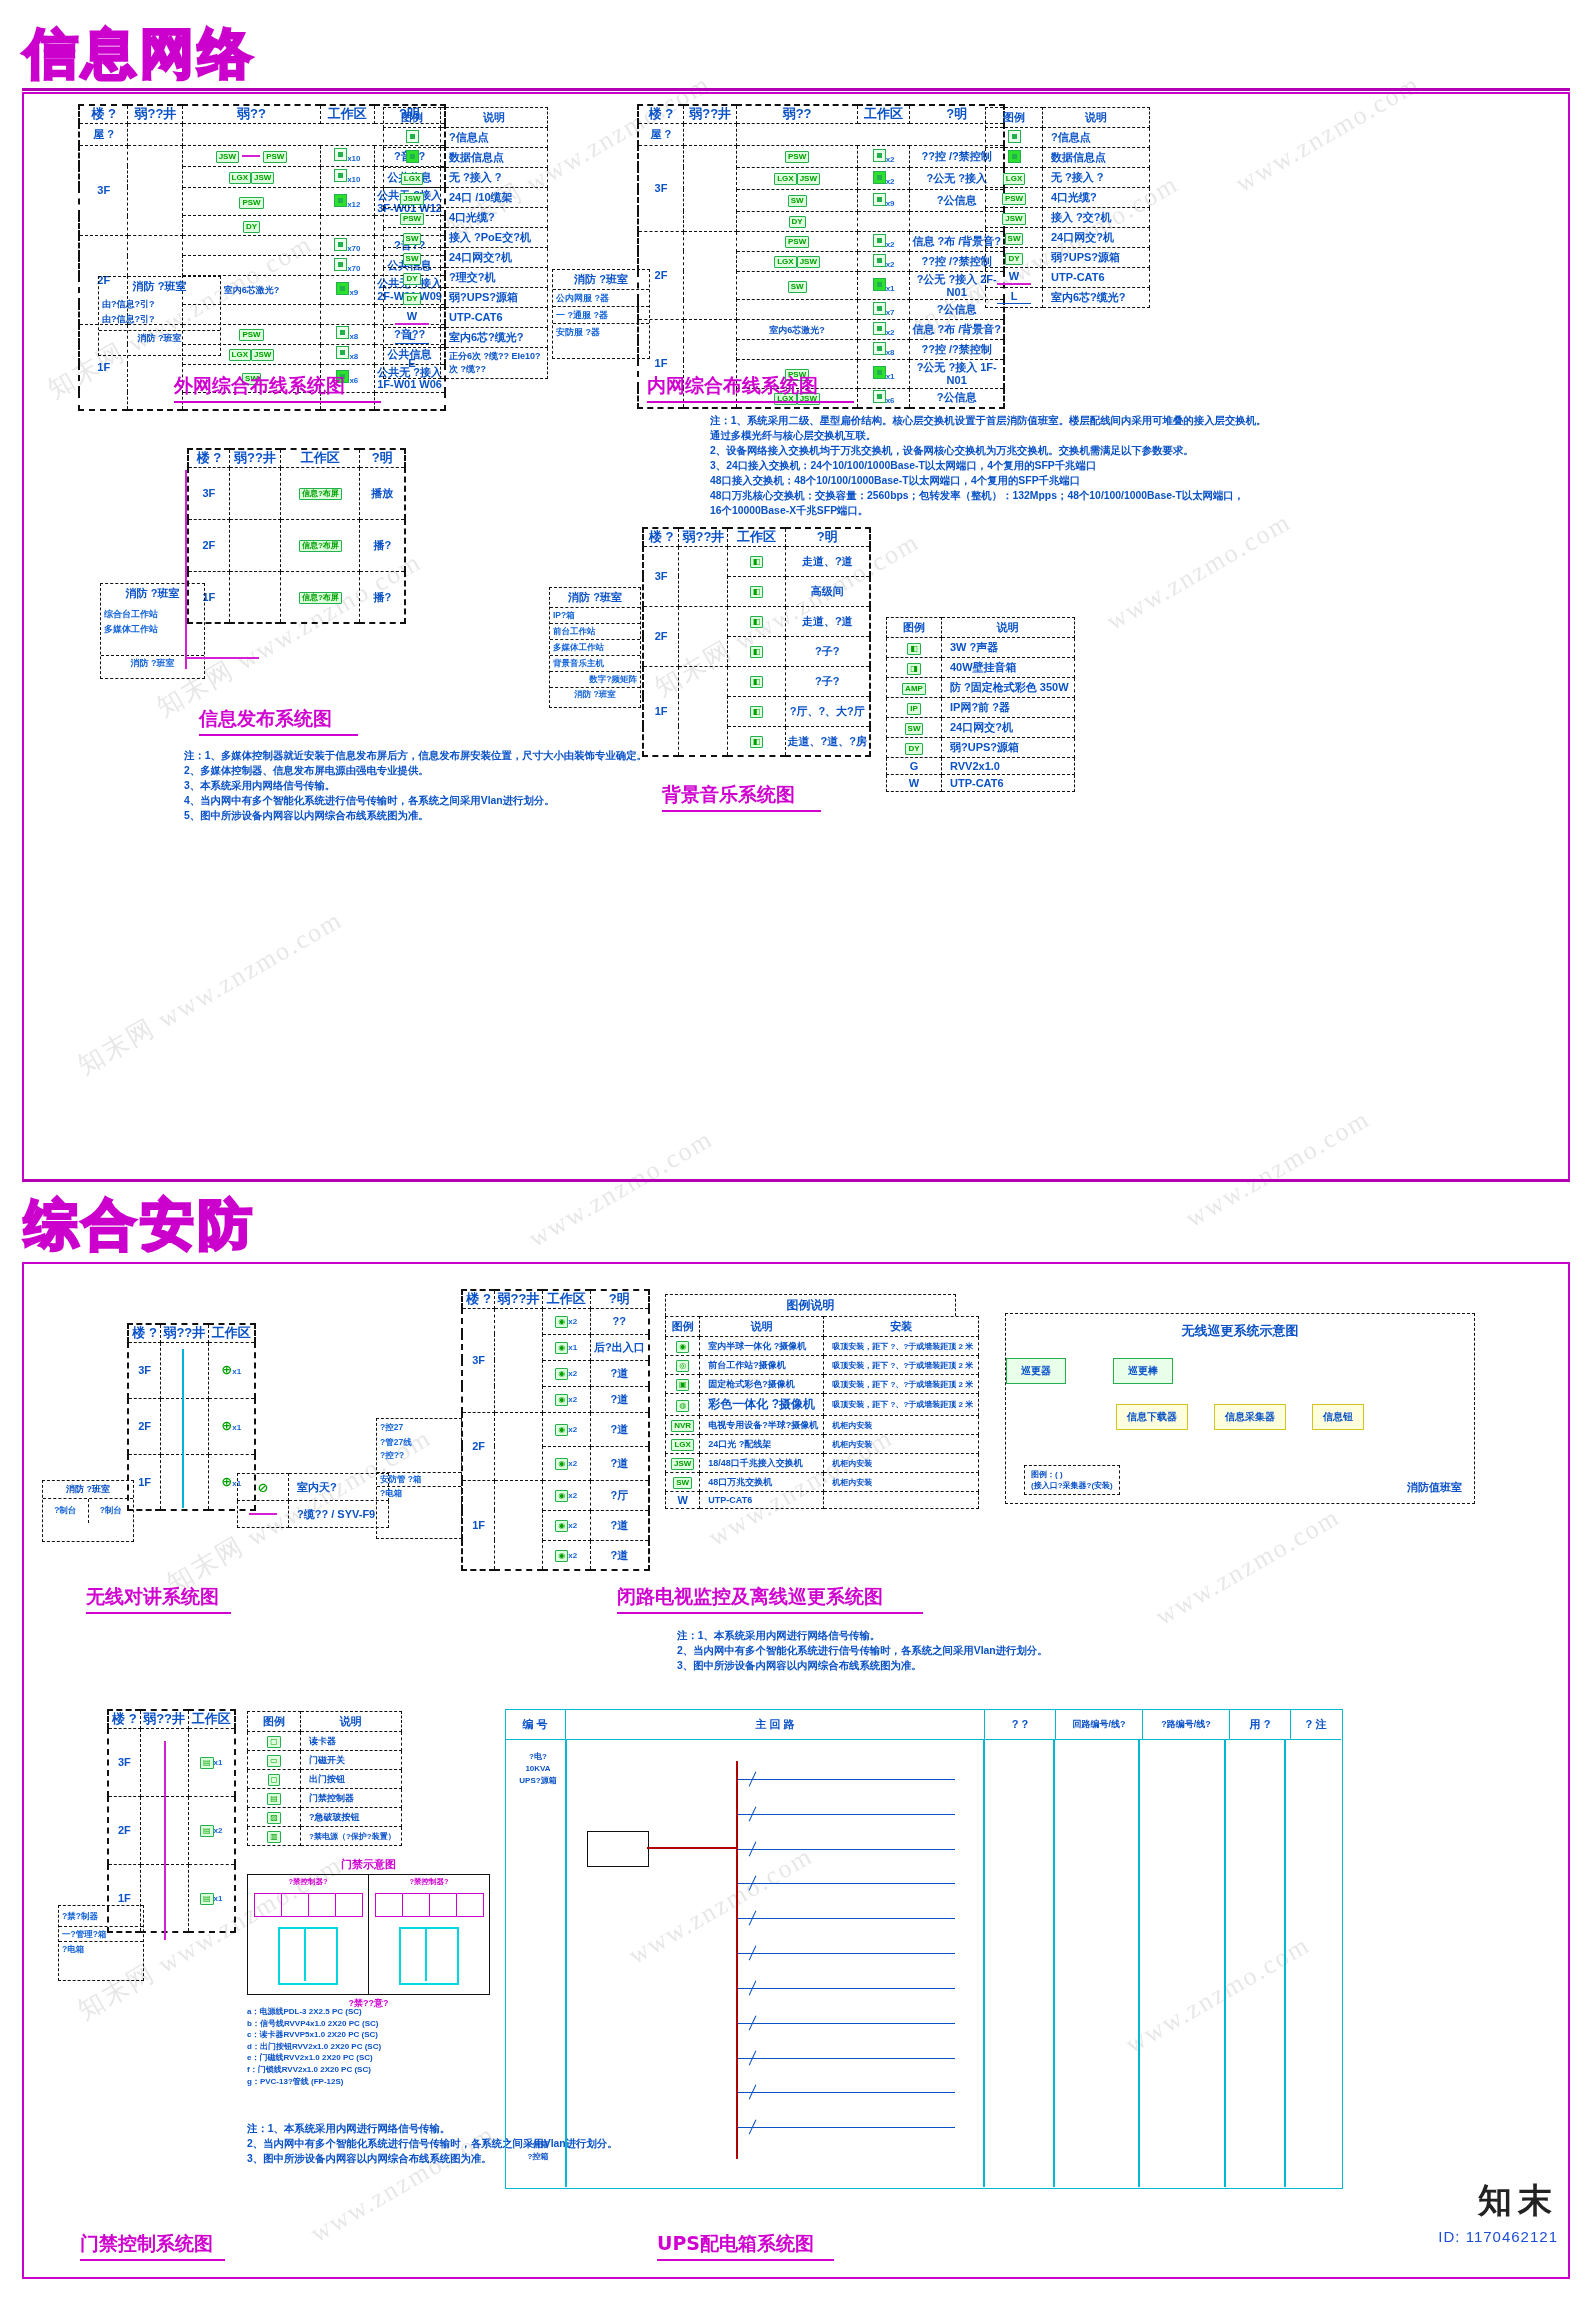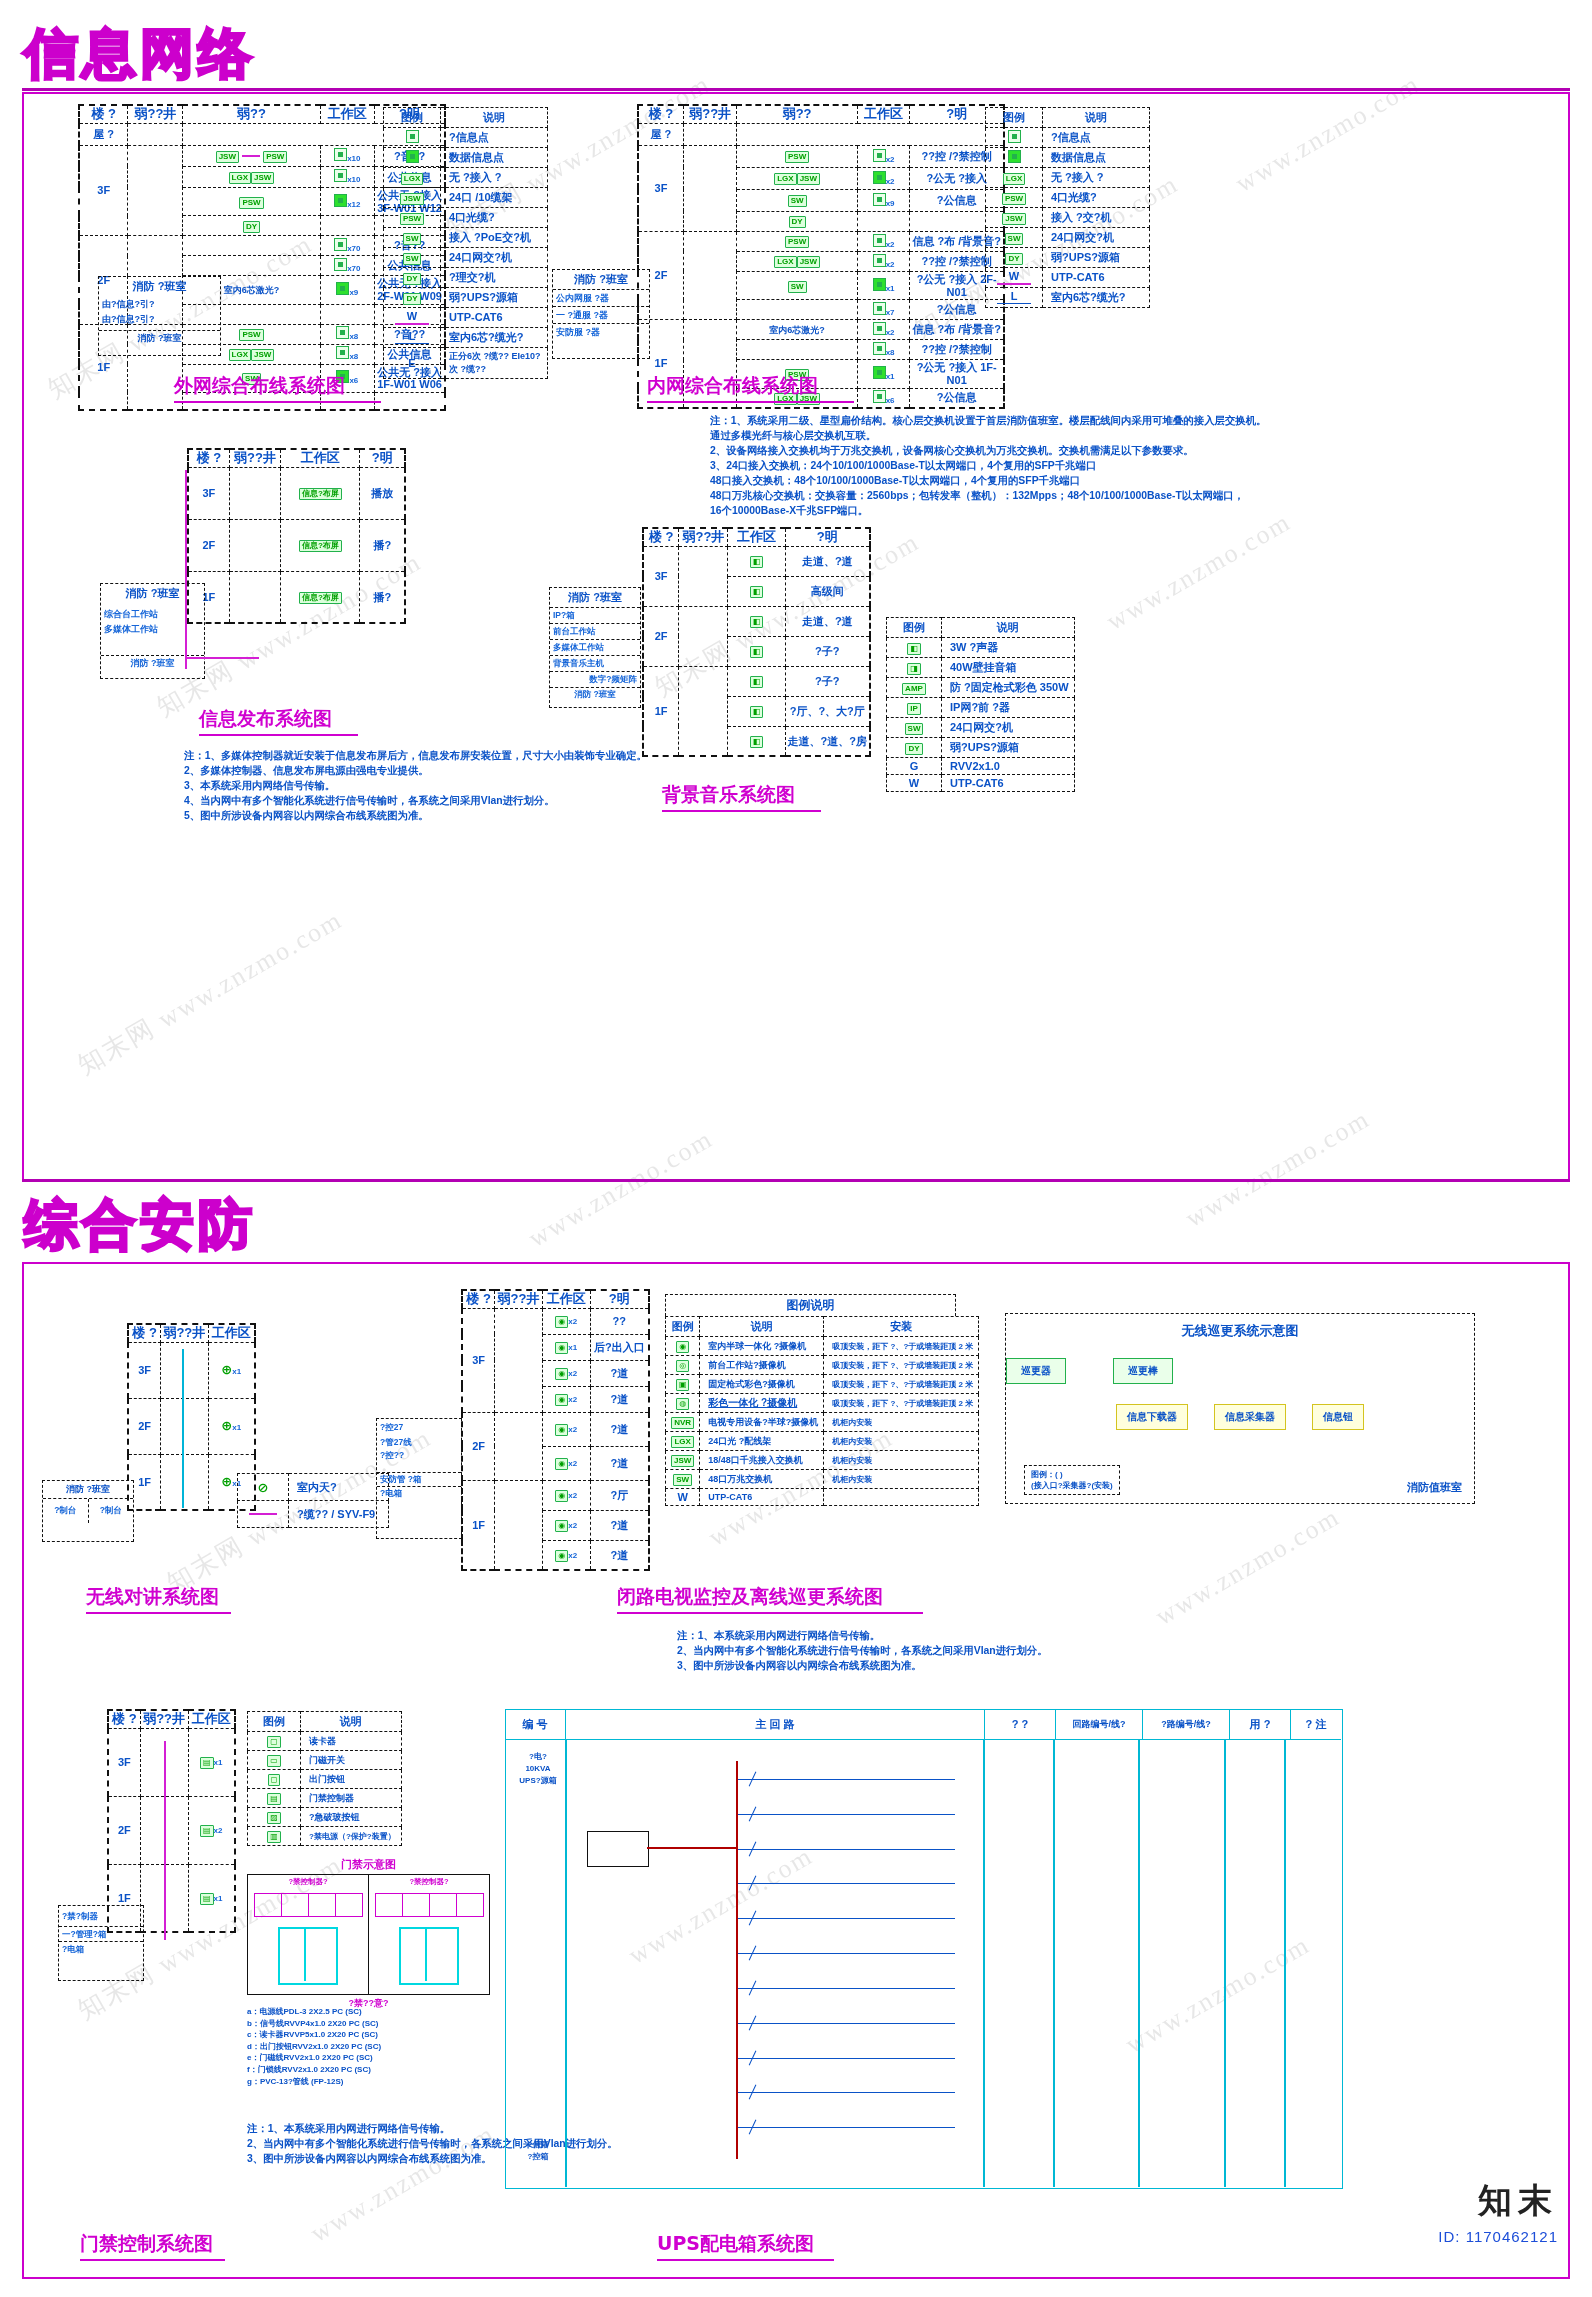--- a/index.html
+++ b/index.html
@@ -758,21 +758,21 @@
         <td class="desc" style="font-size:9px;">前台工作站?摄像机</td>
         <td class="desc" style="font-size:8px;">吸顶安装，距下 ?、?于或墙装距顶 2 米</td>
         </tr>
     <tr>
           <td><span class="dev">▣</span></td>
         <td class="desc" style="font-size:9px;">固定枪式彩色?摄像机</td>
         <td class="desc" style="font-size:8px;">吸顶安装，距下 ?、?于或墙装距顶 2 米</td>
         </tr>
     <tr>
           <td><span class="dev">◍</span></td>
-        <td class="desc" style="font-size:10px;text-decoration:underline;">彩色一体化 ?摄像机</td>
+        <td class="desc" style="font-size:12px;">彩色一体化 ?摄像机</td>
         <td class="desc" style="font-size:8px;">吸顶安装，距下 ?、?于或墙装距顶 2 米</td>
         </tr>
     <tr>
           <td><span class="dev">NVR</span></td>
         <td class="desc" style="font-size:9px;">电视专用设备?半球?摄像机</td>
         <td class="desc" style="font-size:8px;">机柜内安装</td>
         </tr>
     <tr>
           <td><span class="dev">LGX</span></td>
         <td class="desc" style="font-size:9px;">24口光 ?配线架</td>

